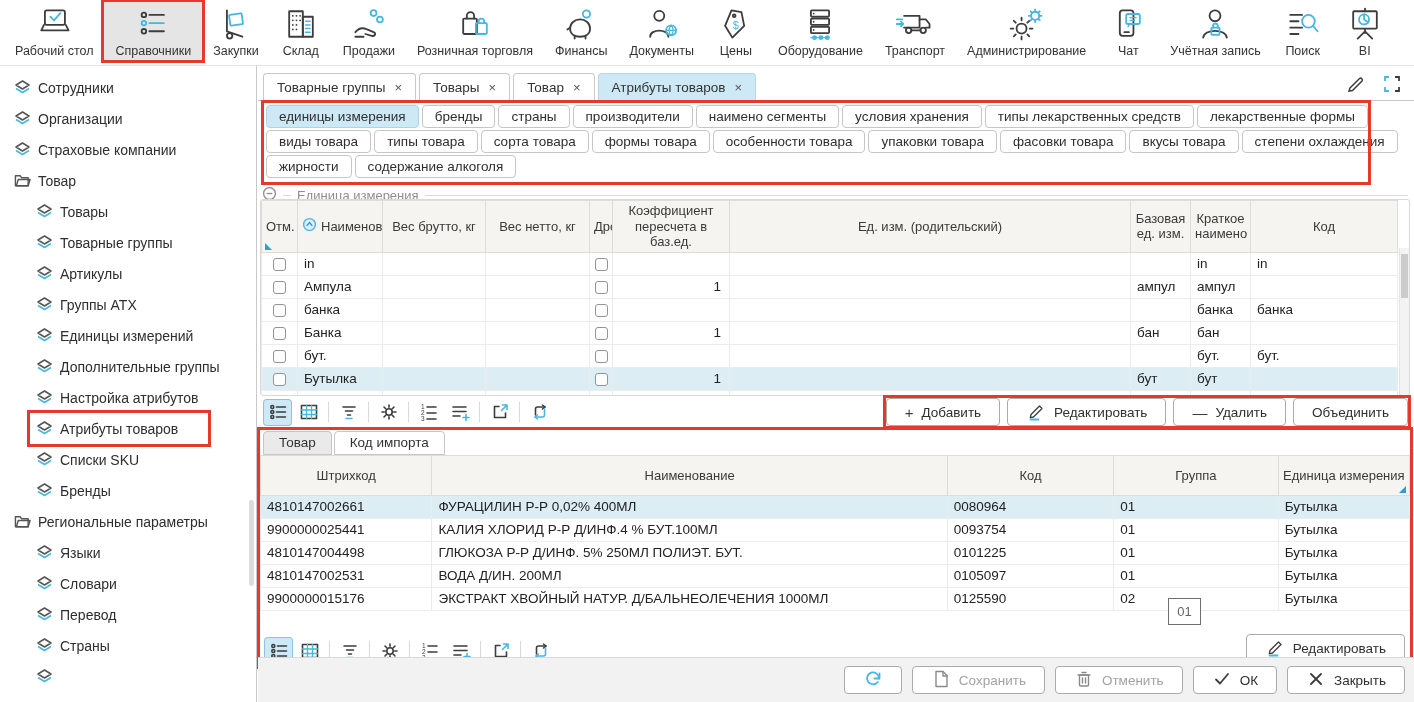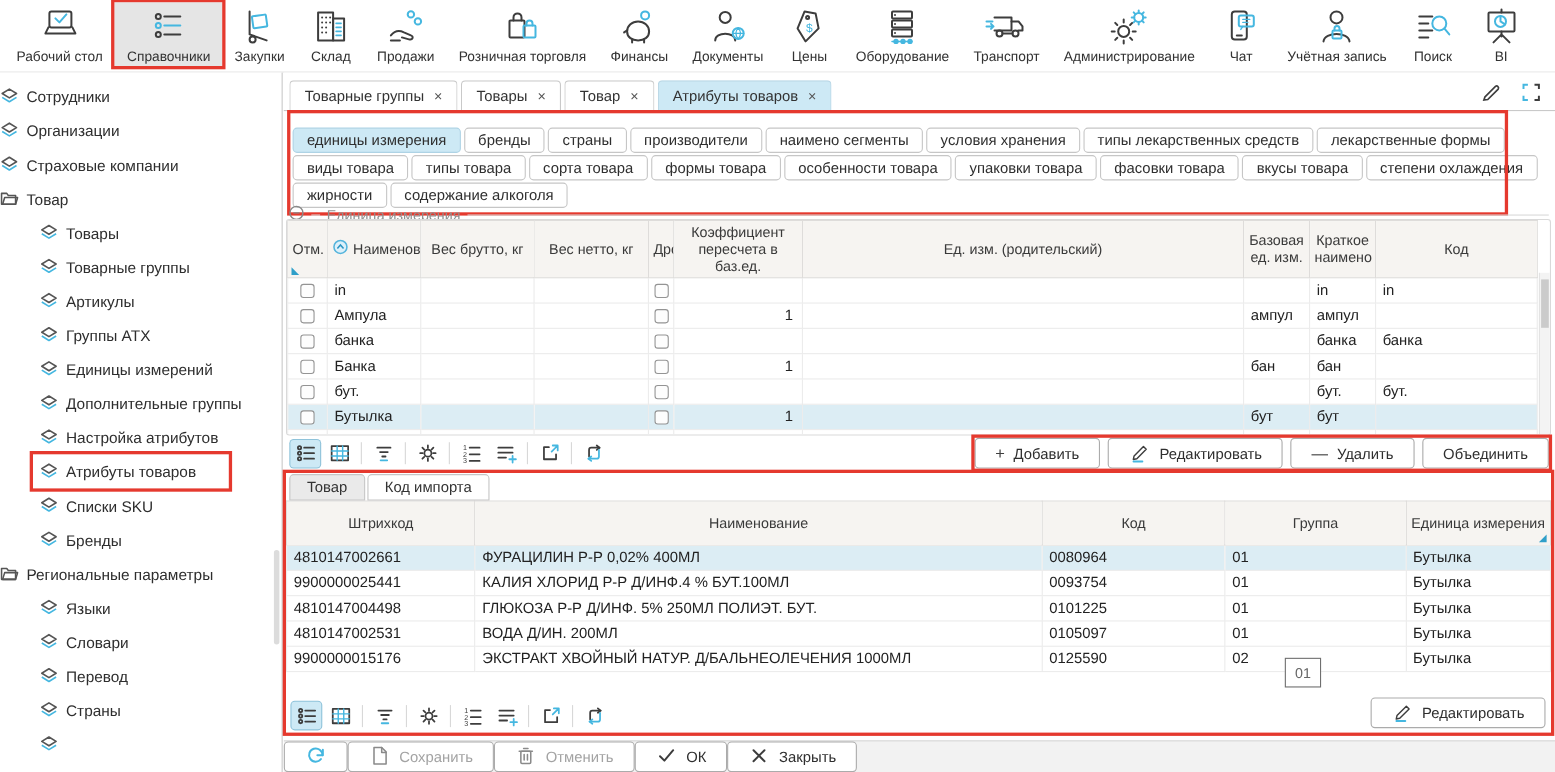--- a/index.html
+++ b/index.html
@@ -12,41 +12,41 @@
           border-bottom:1px solid #e4e4e4;display:flex;align-items:flex-start;padding:2px 0 0 4px}
   .tb-item{display:flex;flex-direction:column;align-items:center;padding:3px 11px 2px;cursor:pointer}
   .tb-item .ic{height:38px;display:flex;align-items:center;justify-content:center}
   .tb-item .lbl{font-size:12.5px;color:#333;white-space:nowrap;margin-top:1px}
   .tb-item.selected{background:#e5e5e5}
   .tb-item.annotated{outline:3px solid #e5392e}
 
   
   .sidebar{position:absolute;left:0;top:66px;width:257px;height:636px;background:#fff;
            border-right:1px solid #c9c9c9;overflow:hidden;padding-top:6px}
-  .sb-item{height:31px;display:flex;align-items:center;font-size:14px;
+  .sb-item{height:31px;display:flex;align-items:center;padding-left:14px;font-size:14px;
            color:#2e2e2e;cursor:pointer;white-space:nowrap}
   .sb-item.ind{padding-left:36px}
   .sb-item .ic{margin-right:7px;display:inline-flex;flex:none}
   .red-wrap{display:inline-flex;align-items:center;outline:3px solid #e5392e;
             padding:7px 30px 7px 6px;margin-left:-6px}
   .red-wrap .ic{margin-right:7px}
   .sb-scroll{position:absolute;right:2px;top:434px;width:5px;height:86px;background:#dcdcdc;border-radius:3px}
 
   
   .main{position:absolute;left:258px;top:66px;width:1156px;height:636px;background:#fff}
 
   .tabsbar{position:absolute;left:0;top:0;width:100%;height:35px;border-bottom:1px solid #c9c9c9;
            display:flex;align-items:flex-end;padding-left:5px}
   .tab{display:flex;align-items:center;gap:9px;padding:6px 13px 6px;border:1px solid #c9c9c9;border-bottom:none;
        border-radius:4px 4px 0 0;background:#fff;font-size:13.5px;margin-right:3px;cursor:pointer;position:relative;top:1px;white-space:nowrap}
   .tab.active{background:#cde9f5;border-color:#b9d6e5}
   .tab .x{color:#555;font-size:13px;line-height:1;cursor:pointer}
   .tabsbar-icons{position:absolute;right:12px;top:7px;display:flex;gap:15px;align-items:center}
 
-  .subtabs{position:absolute;left:6px;top:37px;width:1104px;outline:3px solid #e5392e;padding:12px 2px 2px}
+  .subtabs{position:absolute;left:6px;top:37px;width:1104px;outline:3px solid #e5392e;padding:1px 2px 2px}
   .strow{display:flex;margin:1px 0 2px}
   .stab{padding:3px 12px;border:1px solid #c6c6c6;border-radius:4px;background:#fff;font-size:13.5px;
         margin-right:3px;cursor:pointer;white-space:nowrap;color:#2f2f2f}
   .stab.active{background:#cde9f5;border-color:#aed3e5}
 
   .grouphead{position:absolute;left:4px;top:120px;right:6px;display:flex;align-items:center;gap:6px;
              color:#8f8f8f;font-size:13px}
   .grouphead .pre{width:8px;border-top:1px solid #d9d9d9}
   .grouphead .line{flex:1;border-top:1px solid #d9d9d9}
 
@@ -93,22 +93,22 @@
           font-size:13.5px;margin-right:2px;cursor:pointer}
   .lp-tab.active{background:#eaeaea}
   .products-table{width:100%}
   .products-table th{height:40px;text-align:center}
   .lp-toolbar{position:absolute;left:3px;bottom:3px}
   .lp-edit{position:absolute;right:5px;bottom:4px}
   .tooltip01{position:absolute;left:908px;top:168px;width:33px;height:27px;border:1px solid #6f6f6f;
              background:#fff;color:#666;font-size:13px;display:flex;align-items:center;justify-content:center}
 
   
-  .footer{position:absolute;left:0;bottom:0;width:100%;height:29px;background:#f2f2f2;border-top:1px solid #d8d8d8;
-          display:flex;align-items:center;padding-right:9px}
+  .footer{position:absolute;left:0;bottom:0;width:100%;height:45px;background:#f2f2f2;border-top:1px solid #d8d8d8;
+          display:flex;align-items:center;justify-content:flex-end;gap:10px;padding-right:9px}
   .fbtn{min-width:46px}
   .fbtn.disabled{color:#a3a3a3;cursor:default}
 </style>
 </head>
 <body>
 
 <div class="topbar" id="topbar">
     <div class="tb-item">
       <span class="ic">
         <svg width="40" height="36" viewBox="0 0 44 36" fill="none" stroke-width="2" stroke-linecap="round" stroke-linejoin="round">

